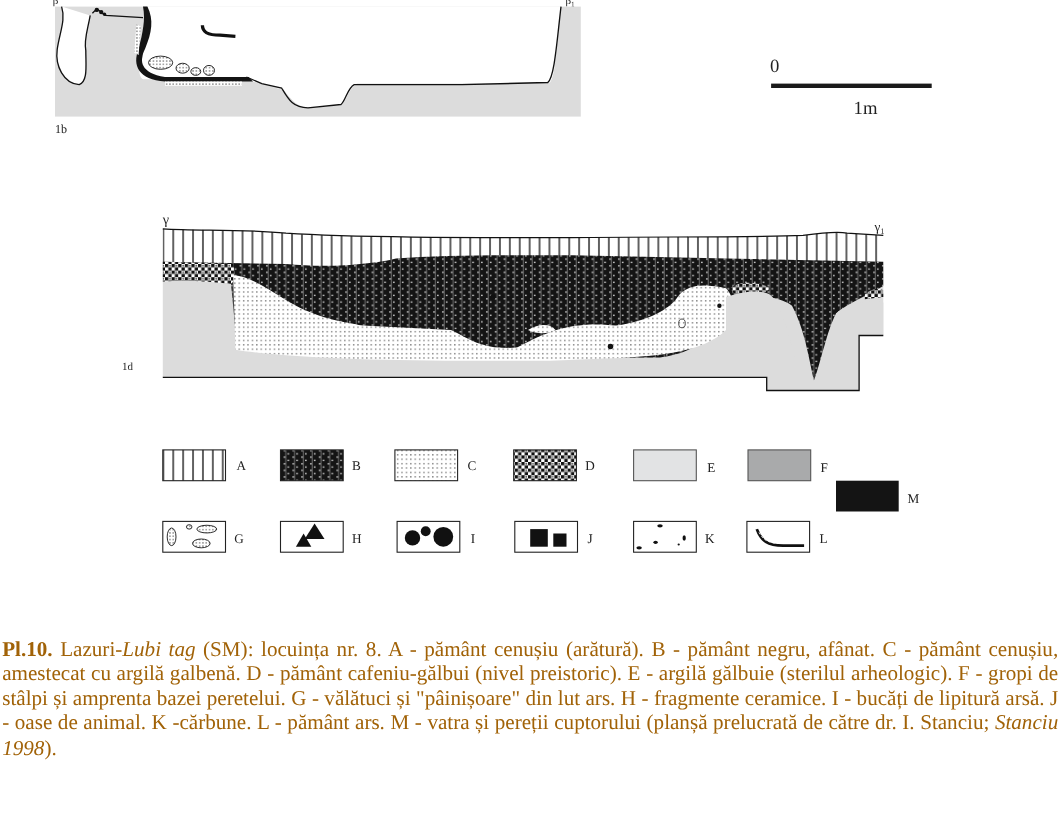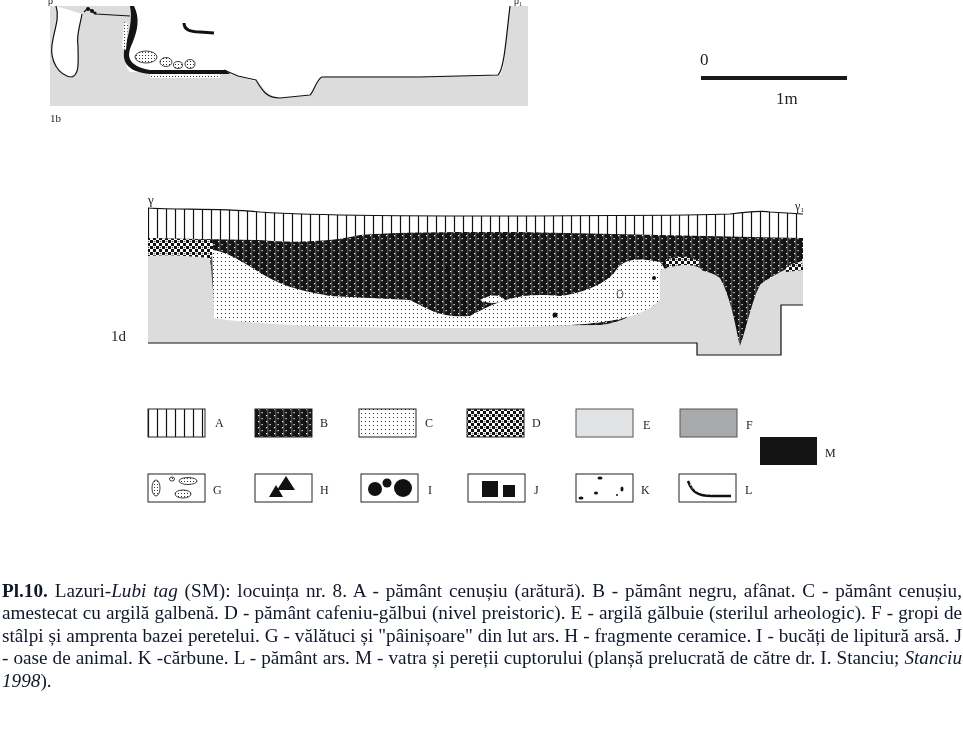--- a/index.html
+++ b/index.html
@@ -2,21 +2,21 @@
 <html><head>
 <meta charset="utf-8">
 <style>
   html, body { margin:0; padding:0; background:#ffffff; }
   body { width:963px; height:749px; position:relative; overflow:hidden;
          font-family:"Liberation Serif", "DejaVu Serif", serif; color:#1a1a1a; }
   .abs { position:absolute; }
   .lbl { position:absolute; font-size:15px; font-family:"Liberation Serif", serif; color:#222; }
   .legend-label { position:absolute; font-size:12px; font-family:"Liberation Serif", serif; color:#222; }
   .caption { position:absolute; left:2px; top:580px; width:960px; font-size:19.2px; line-height:22.4px;
-             text-align:justify; font-family:"Liberation Serif", serif; color:#0f172a; }
+             text-align:justify; font-family:"Liberation Serif", serif; color:#a16207; }
   .caption b { font-weight:bold; }
   .caption i { font-style:italic; }
   .scale-bar { position:absolute; left:701px; top:76px; width:146px; height:4px; background:#1a1a1a; }
 </style>
 </head>
 <body>
 
 <svg class="abs" style="left:0;top:0" width="963" height="560" viewBox="0 0 963 560">
   <defs>
     <pattern id="patA" width="9" height="40" patternUnits="userSpaceOnUse">
@@ -147,21 +147,21 @@
     </g>
     <g>
       <rect x="679" y="474" width="57" height="28" fill="#fff" stroke="#222" stroke-width="1"></rect>
       <path d="M 688 481 C 692 492 698 496 712 496 L 731 496" fill="none" stroke="#111" stroke-width="2.5"></path>
       <path d="M 690 484 C 694 492 700 494 712 494" fill="none" stroke="#fff" stroke-width="0.8" stroke-dasharray="2 2"></path>
     </g>
   </g>
 </svg>
 
 <div class="lbl" style="left:50px;top:112px;font-size:11px;">1b</div>
-<div class="lbl" style="left:111px;top:328px;font-size:15px;">1d</div>
+<div class="lbl" style="left:111px;top:328px;font-size:10px;">1d</div>
 
 <div>
   <div class="lbl" style="left:700px;top:50px;font-size:17px;">0</div>
   <div class="lbl" style="left:776px;top:50px;font-size:17px;margin-top:39px;">1m</div>
   <div class="scale-bar"></div>
 </div>
 
 <div>
   <div class="legend-label" style="left:215px;top:416px;">A</div>
   <div class="legend-label" style="left:320px;top:416px;">B</div>

